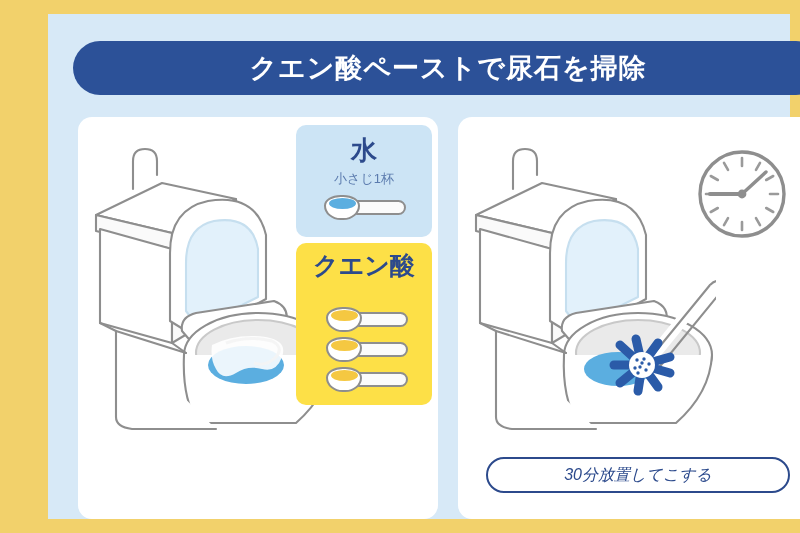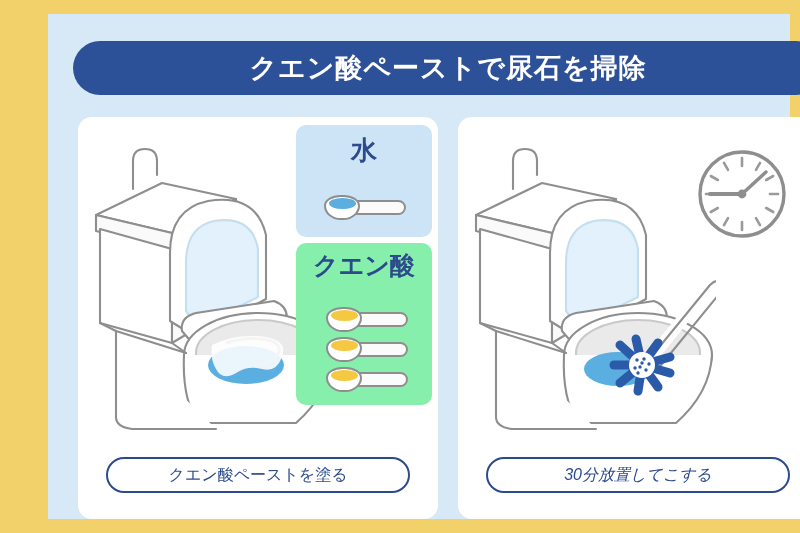--- a/index.html
+++ b/index.html
@@ -83,21 +83,21 @@
     box-sizing: border-box;
   }
   .box-water {
     left: 218px; top: 8px;
     width: 136px; height: 112px;
     background: #CCE4F5;
   }
   .box-acid {
     left: 218px; top: 126px;
     width: 136px; height: 162px;
-    background: #86efac;
+    background: #fde047;
   }
   .ing-title {
     position: absolute;
     left: 0; right: 0;
     text-align: center;
     font-size: 26px;
     font-weight: bold;
     color: #2C4A8C;
     white-space: nowrap;
   }
@@ -188,20 +188,21 @@
           <path d="M86 212 L100 222"></path>
         </g>
 
         <ellipse cx="160" cy="234" rx="38" ry="19" fill="#5BAEE0"></ellipse>
         <path d="M126 214 Q150 202 180 206 Q202 210 196 226 Q190 242 176 238 Q162 234 150 242 Q136 250 130 238 Q124 228 126 214 Z" fill="#FFFFFF" opacity="0.88"></path>
         <path d="M140 212 Q164 204 186 210 Q198 216 190 226 Q180 236 168 232" fill="none" stroke="#F4F4F4" stroke-width="3" opacity="0.9"></path>
       </svg>
 
       <div class="ing-box box-water">
         <div class="ing-title water nb">水</div>
+        <div class="ing-sub water nb">小さじ1杯</div>
         <div class="spoon" style="left:28px; top:70px;">
           <div class="handle"></div>
           <div class="bowl"></div>
           <div class="fill fill-water"></div>
         </div>
       </div>
 
       <div class="ing-box box-acid">
         <div class="ing-title acid nb">クエン酸</div>
 
@@ -215,23 +216,20 @@
             <div class="bowl"></div>
             <div class="fill fill-acid"></div>
         </div>
         <div class="spoon" style="left:30px; top:124px;">
           <div class="handle"></div>
             <div class="bowl"></div>
             <div class="fill fill-acid"></div>
         </div>
       </div>
 
-      <div class="caption">
-        <span class="caption-text nb">クエン酸ペーストを塗る</span>
-      </div>
     </div>
 
     <div class="panel panel-right">
 
       <svg width="250" height="310" viewBox="0 0 250 310" style="position:absolute;left:8px;top:14px;">
         <g fill="none" stroke="#8E8E8E" stroke-width="2.1" stroke-linejoin="round" stroke-linecap="round">
           <path d="M47 58 L47 30 Q47 18 59 18 Q71 18 71 30 L71 44"></path>
           <path d="M10 84 L76 52 L150 68 L86 102 Z" fill="#FFFFFF"></path>
           <path d="M10 84 L10 100 L86 118 L86 102 Z" fill="#FAFAFA"></path>
           <path d="M86 102 L150 68 L150 84 L86 118 Z" fill="#F2F2F2"></path>

